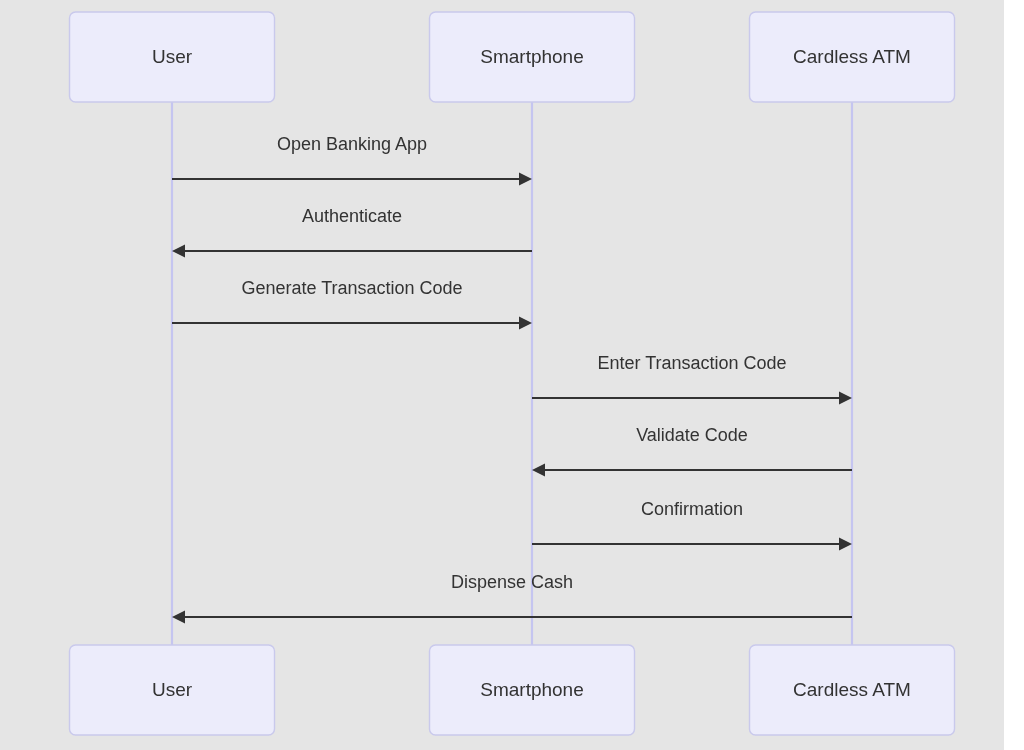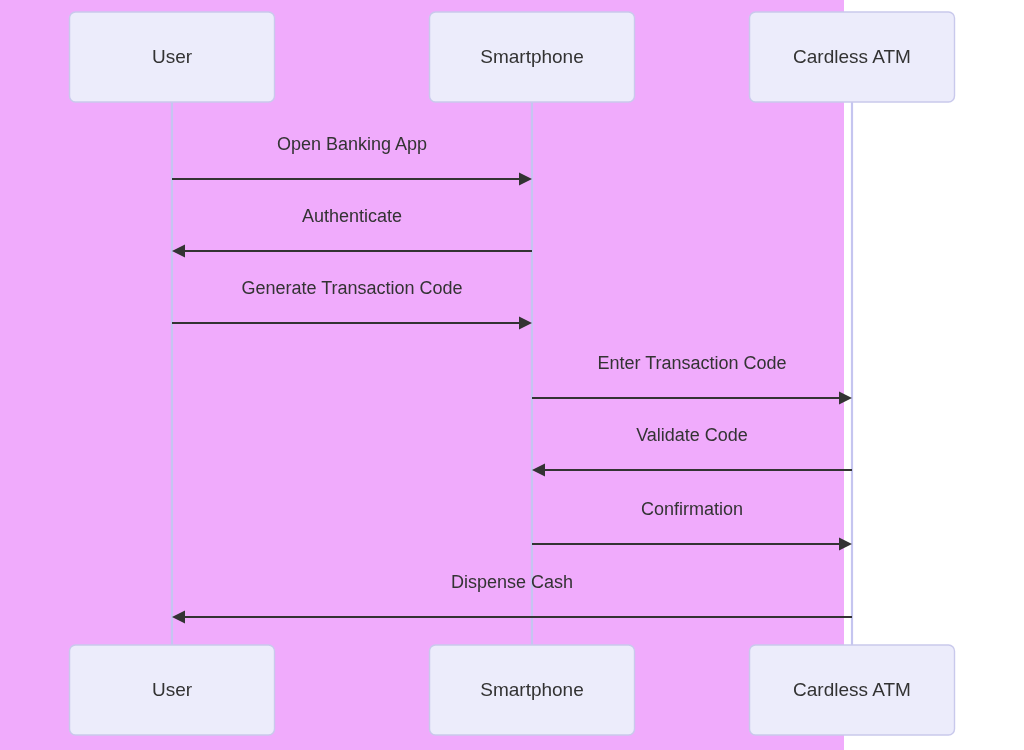--- a/index.html
+++ b/index.html
@@ -9,23 +9,23 @@
     background: #ffffff;
   }
   body {
     width: 1024px;
     height: 750px;
     font-family: "Liberation Sans", sans-serif;
     overflow: hidden;
   }
   #diagram-root {
     position: relative;
-    width: 844px;
+    width: 1004px;
     height: 750px;
-    background: #f0abfc;
+    background: #e5e5e5;
   }
   #seq-svg {
     position: absolute;
     top: 0;
     left: 0;
     width: 1024px;
     height: 750px;
     display: block;
   }
   .participant-box {

